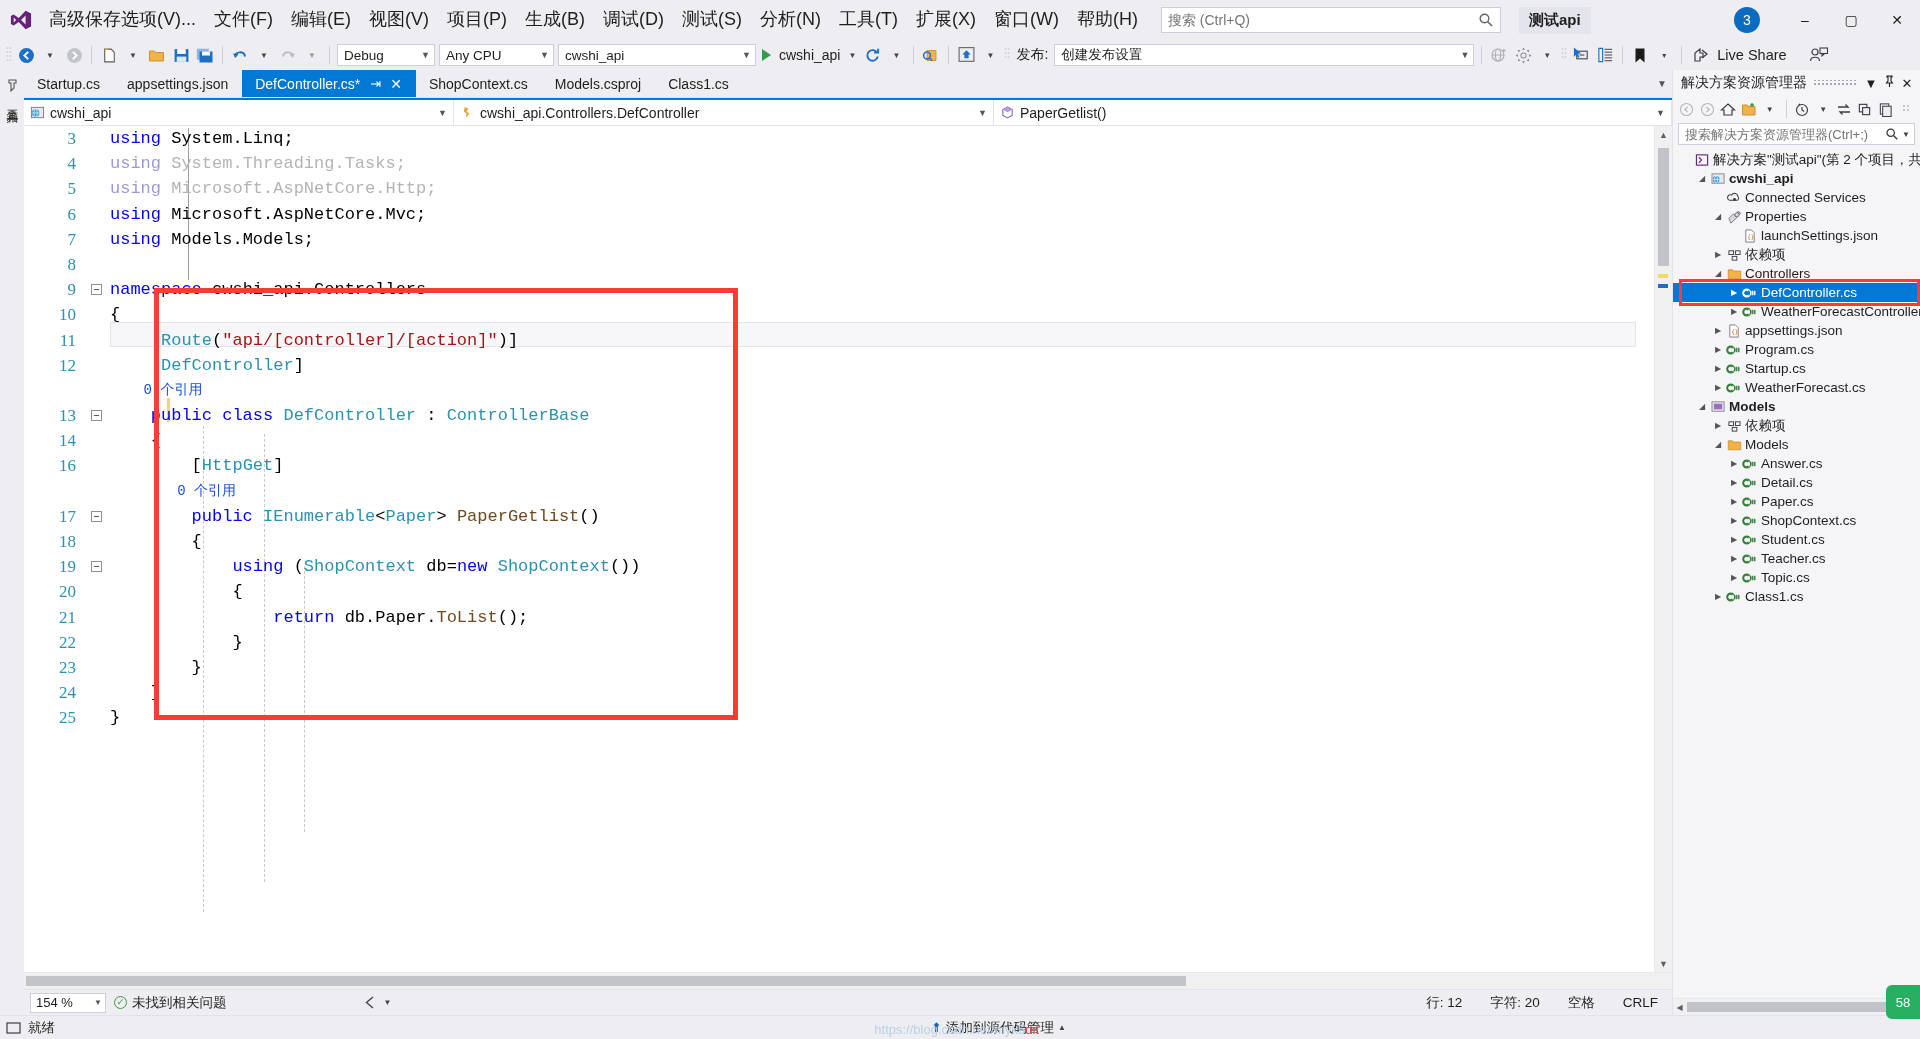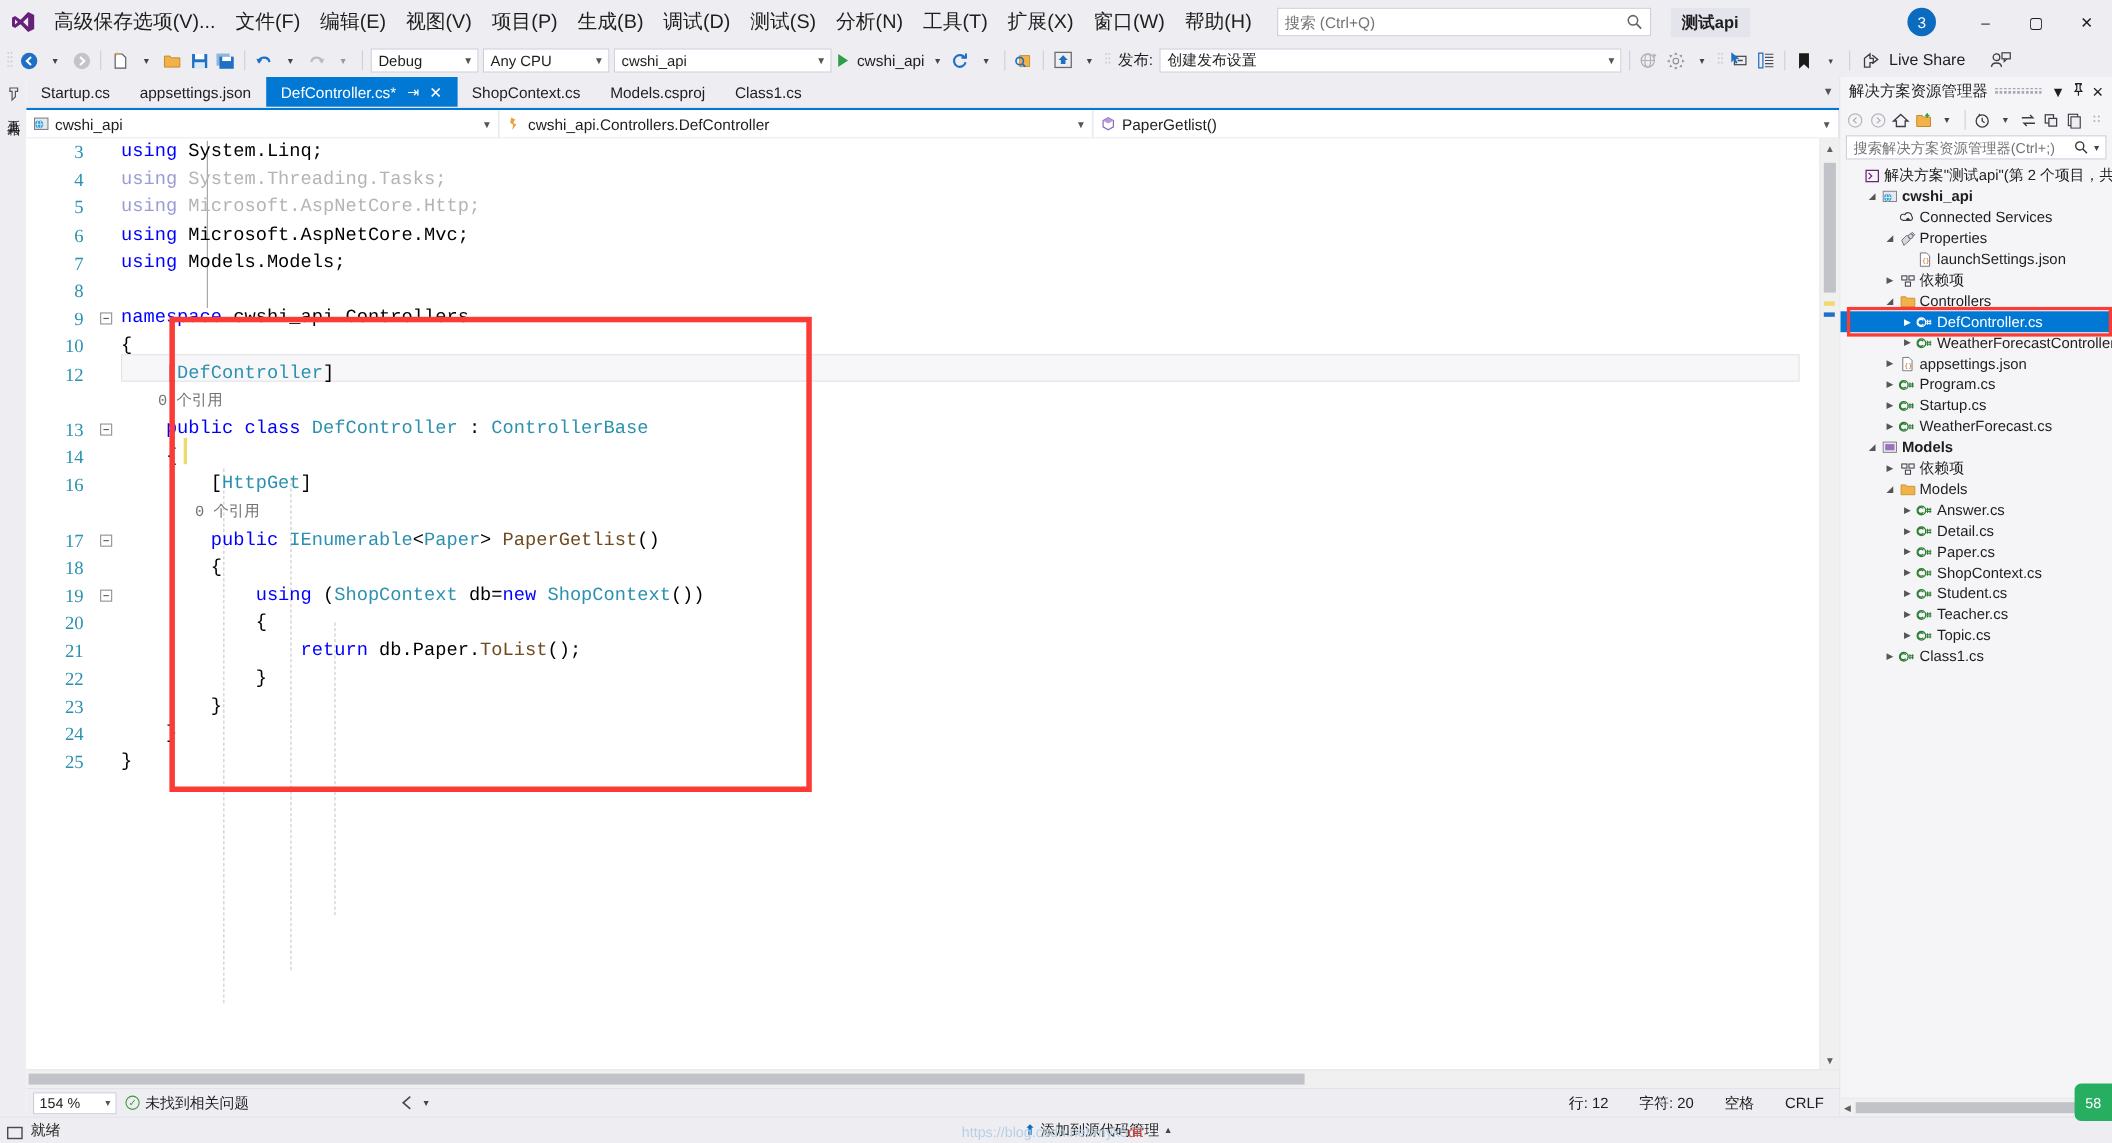--- a/index.html
+++ b/index.html
@@ -150,21 +150,21 @@
   .code-text { flex: 1 1 auto; white-space: pre; font-family: "Liberation Mono", monospace; }
 
   
   .k  { color: #0000ff; }        
   .kg { color: #9b9bd6; }        
   .t  { color: #2b91af; }        
   .tg { color: #b4b4b4; }        
   .s  { color: #a31515; }        
   .m  { color: #6f4a1f; }        
   .p  { color: #000; }           
-  .ref{ color: #737373; font-size: 14px; font-family: Liberation Mono, monospace; }
+  .ref{ color: #1d4ed8; font-size: 14px; font-family: Liberation Mono, monospace; }
 
   .indent-guide {
     position: absolute; width: 0; border-left: 1px dashed #c8c8c8; top: 0; bottom: 0;
   }
   .brace-bar {
     position: absolute; width: 1px; background: #a0a0a0;
   }
   .cur-line-box {
     position: absolute; border: 1px solid #e4e4e8; background: #f7f7f9;
     left: 86px; right: 18px; height: 25px;
@@ -277,21 +277,21 @@
   .se-hscroll .ar { width: 13px; text-align:center; font-size: 8px; color:#606060; }
   .se-hscroll .ar.r { position:absolute; right: 13px;}
   .se-hscroll .ar.l { position:absolute; left: 0;}
 
   
   .statusbar {
     height: 24px; flex: 0 0 24px; background: #eeeef2; display: flex;
     align-items: center; font-size: 13.5px; color: #1e1e1e; padding-left: 6px;
     position: relative; border-top: 1px solid #e2e2ea;
   }
-  .statusbar .ready { display: flex; align-items: flex-end; gap: 6px; }
+  .statusbar .ready { display: flex; align-items: center; gap: 6px; }
   .sb-center {
     position: absolute; left: 52%; transform: translateX(-50%);
     display: flex; align-items: center; gap: 4px; font-size: 13.5px;
   }
   .up-arrow { color: #0b6cbf; font-size: 13px; }
   .watermark {
     position: absolute; bottom: 2px; left: 50%; transform: translateX(-52%);
     font-size: 13px; color: #b6cfe3; white-space: nowrap; opacity: .95;
   }
   .watermark .red { color: #e0443e; }
@@ -644,20 +644,21 @@
 
           <div class="code-lines" id="codeLines">
               <div class="cline"><div class="gutter-num">3</div><div class="glyph-col"></div><div class="code-text"><span class="k">using </span><span class="p">System.Linq;</span></div></div>
               <div class="cline"><div class="gutter-num">4</div><div class="glyph-col"></div><div class="code-text"><span class="kg">using </span><span class="tg">System.Threading.Tasks;</span></div></div>
               <div class="cline"><div class="gutter-num">5</div><div class="glyph-col"></div><div class="code-text"><span class="kg">using </span><span class="tg">Microsoft.AspNetCore.Http;</span></div></div>
               <div class="cline"><div class="gutter-num">6</div><div class="glyph-col"></div><div class="code-text"><span class="k">using </span><span class="p">Microsoft.AspNetCore.Mvc;</span></div></div>
               <div class="cline"><div class="gutter-num">7</div><div class="glyph-col"></div><div class="code-text"><span class="k">using </span><span class="p">Models.Models;</span></div></div>
               <div class="cline"><div class="gutter-num">8</div><div class="glyph-col"></div><div class="code-text"></div></div>
               <div class="cline"><div class="gutter-num">9</div><div class="glyph-col"><span class="fold"></span></div><div class="code-text"><span class="k">namespace </span><span class="p">cwshi_api.Controllers</span></div></div>
               <div class="cline"><div class="gutter-num">10</div><div class="glyph-col"></div><div class="code-text"><span class="p">{</span></div></div>
+              <div class="cline"><div class="gutter-num">11</div><div class="glyph-col"></div><div class="code-text"><span class="p">    [</span><span class="t">Route</span><span class="p">(</span><span class="s">"api/[controller]/[action]"</span><span class="p">)]</span></div></div>
               <div class="cline"><div class="gutter-num">12</div><div class="glyph-col"></div><div class="code-text"><span class="p">    [</span><span class="t">DefController</span><span class="p">]</span></div></div>
               <div class="cline"><div class="gutter-num"></div><div class="glyph-col"></div><div class="code-text"><span class="ref">    0 个引用</span></div></div>
               <div class="cline"><div class="gutter-num">13</div><div class="glyph-col"><span class="fold"></span></div><div class="code-text"><span class="k">    public </span><span class="k">class </span><span class="t">DefController</span><span class="p"> : </span><span class="t">ControllerBase</span></div></div>
               <div class="cline"><div class="gutter-num">14</div><div class="glyph-col"></div><div class="code-text"><span class="p">    {</span></div></div>
               <div class="cline"><div class="gutter-num">16</div><div class="glyph-col"></div><div class="code-text"><span class="p">        [</span><span class="t">HttpGet</span><span class="p">]</span></div></div>
               <div class="cline"><div class="gutter-num"></div><div class="glyph-col"></div><div class="code-text"><span class="ref">        0 个引用</span></div></div>
               <div class="cline"><div class="gutter-num">17</div><div class="glyph-col"><span class="fold"></span></div><div class="code-text"><span class="k">        public </span><span class="t">IEnumerable</span><span class="p">&lt;</span><span class="t">Paper</span><span class="p">&gt; </span><span class="m">PaperGetlist</span><span class="p">()</span></div></div>
               <div class="cline"><div class="gutter-num">18</div><div class="glyph-col"></div><div class="code-text"><span class="p">        {</span></div></div>
               <div class="cline"><div class="gutter-num">19</div><div class="glyph-col"><span class="fold"></span></div><div class="code-text"><span class="k">            using </span><span class="p">(</span><span class="t">ShopContext</span><span class="p"> db=</span><span class="k">new </span><span class="t">ShopContext</span><span class="p">())</span></div></div>
               <div class="cline"><div class="gutter-num">20</div><div class="glyph-col"></div><div class="code-text"><span class="p">            {</span></div></div>

